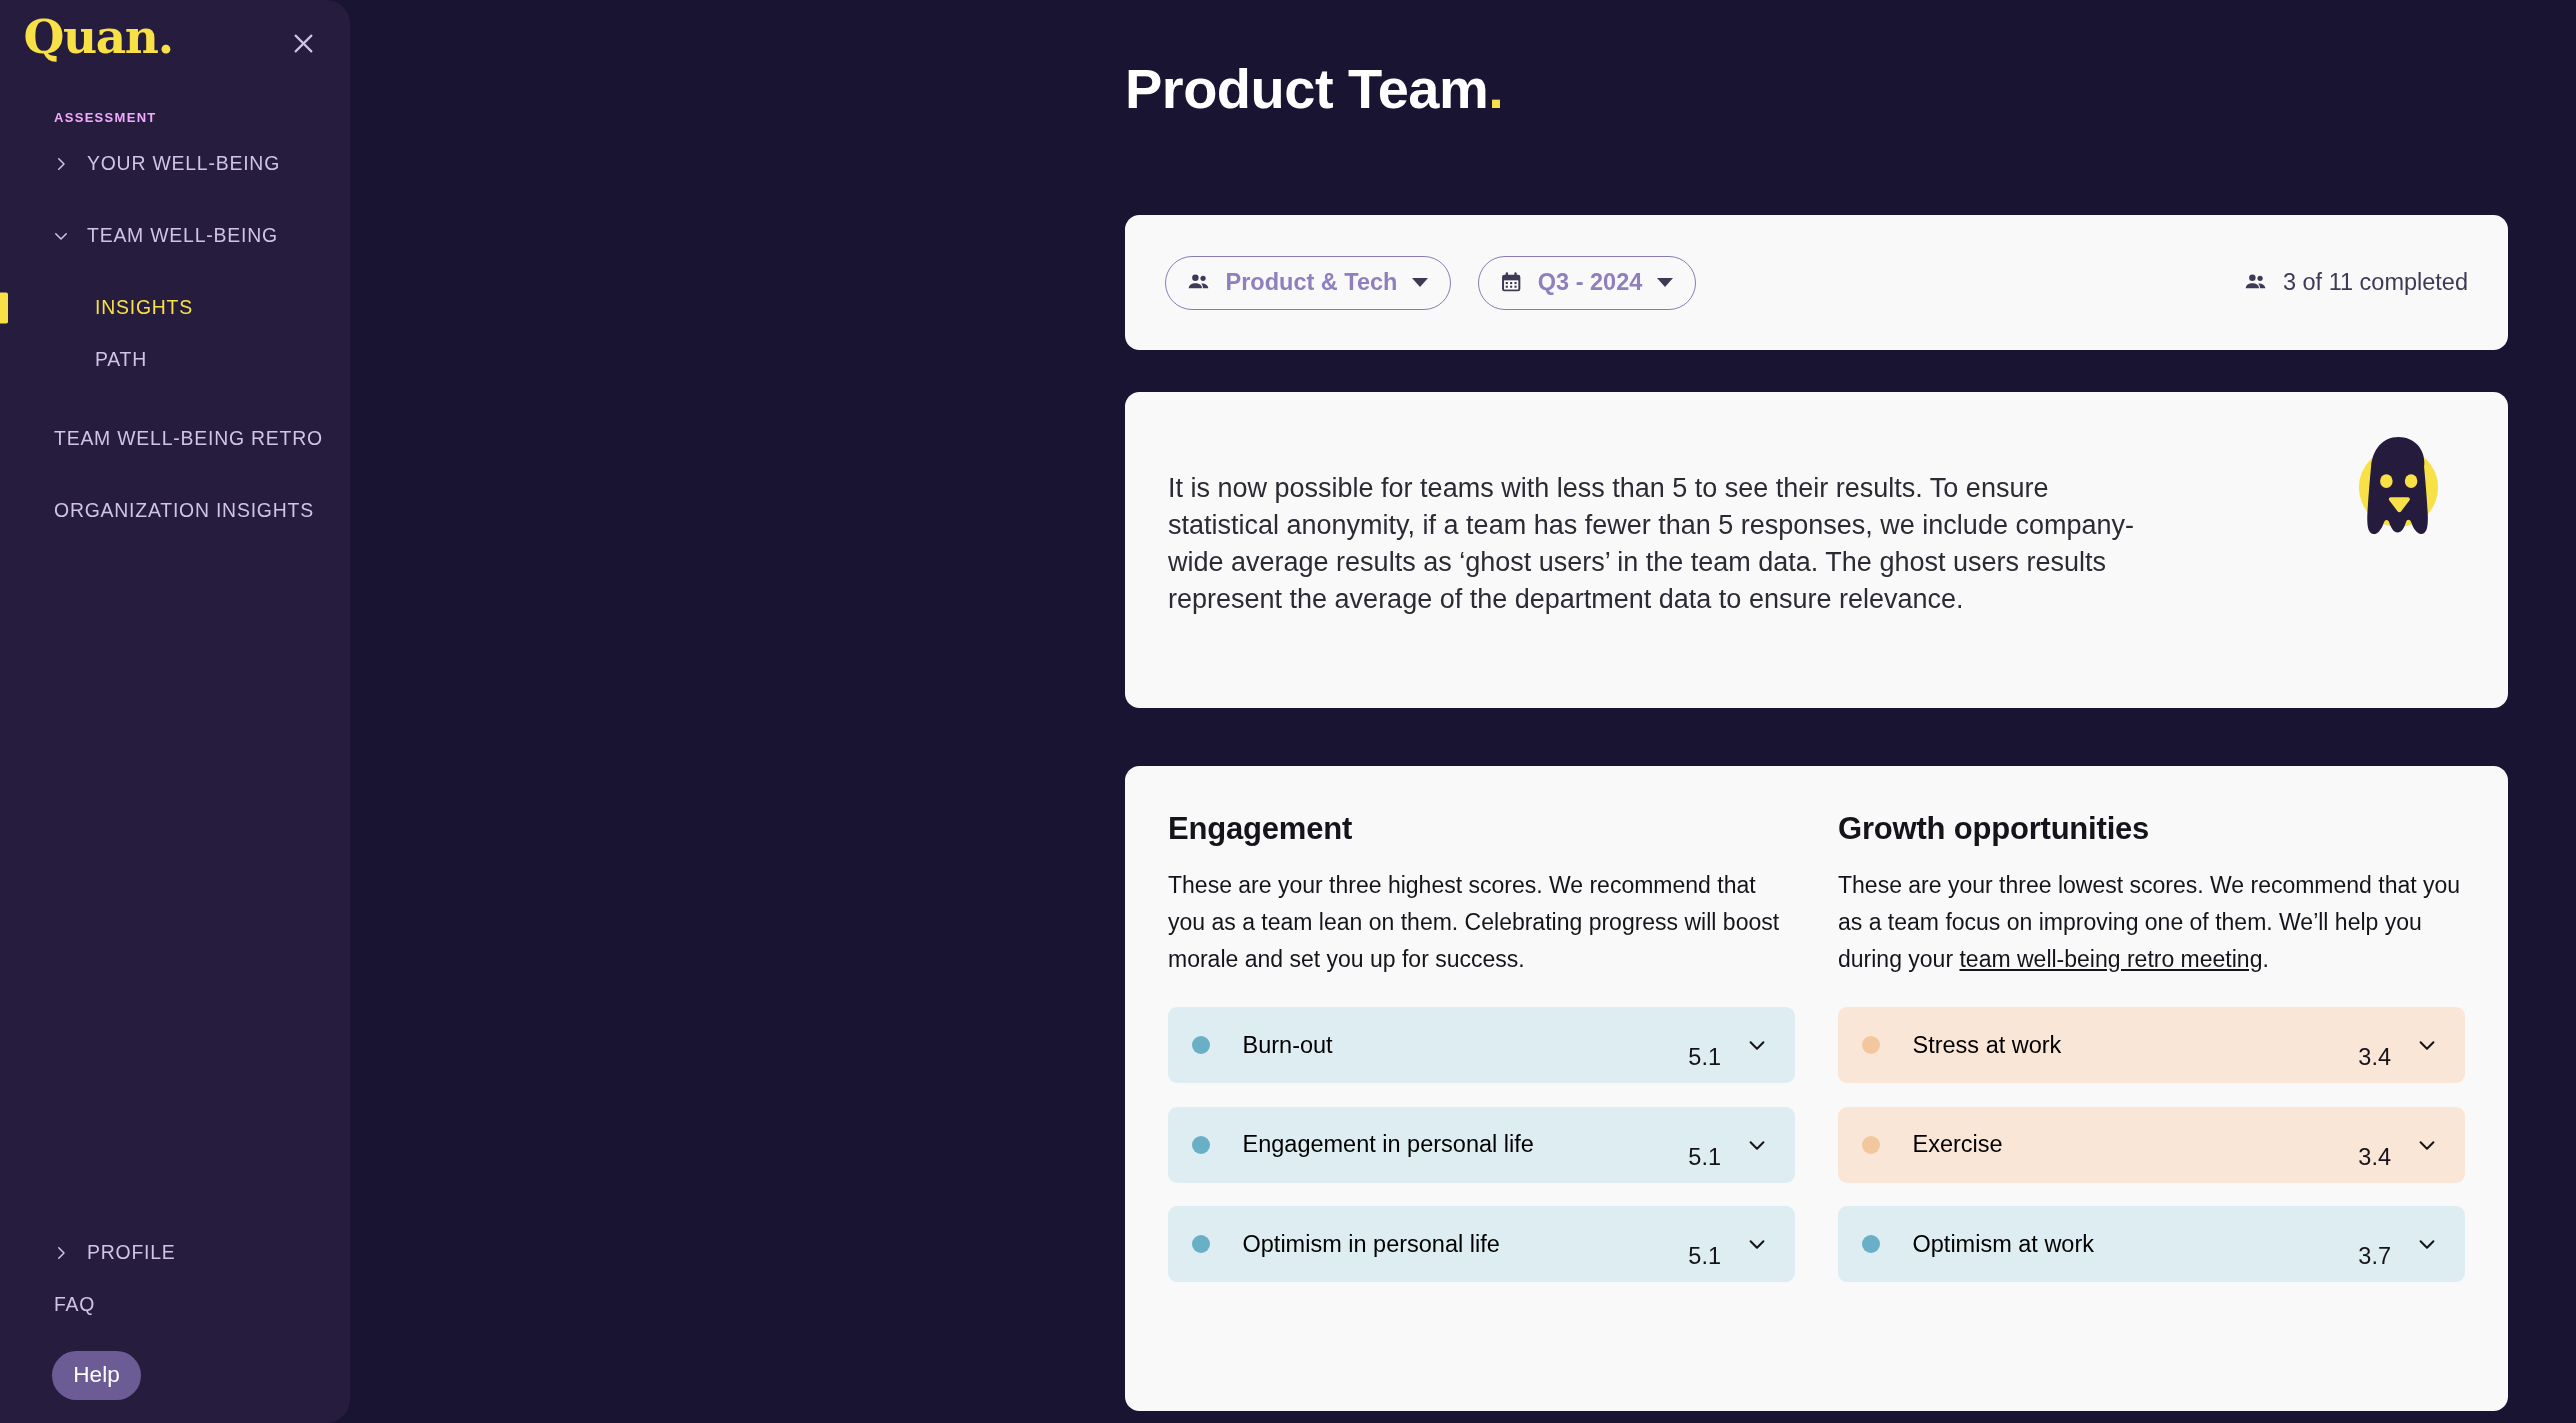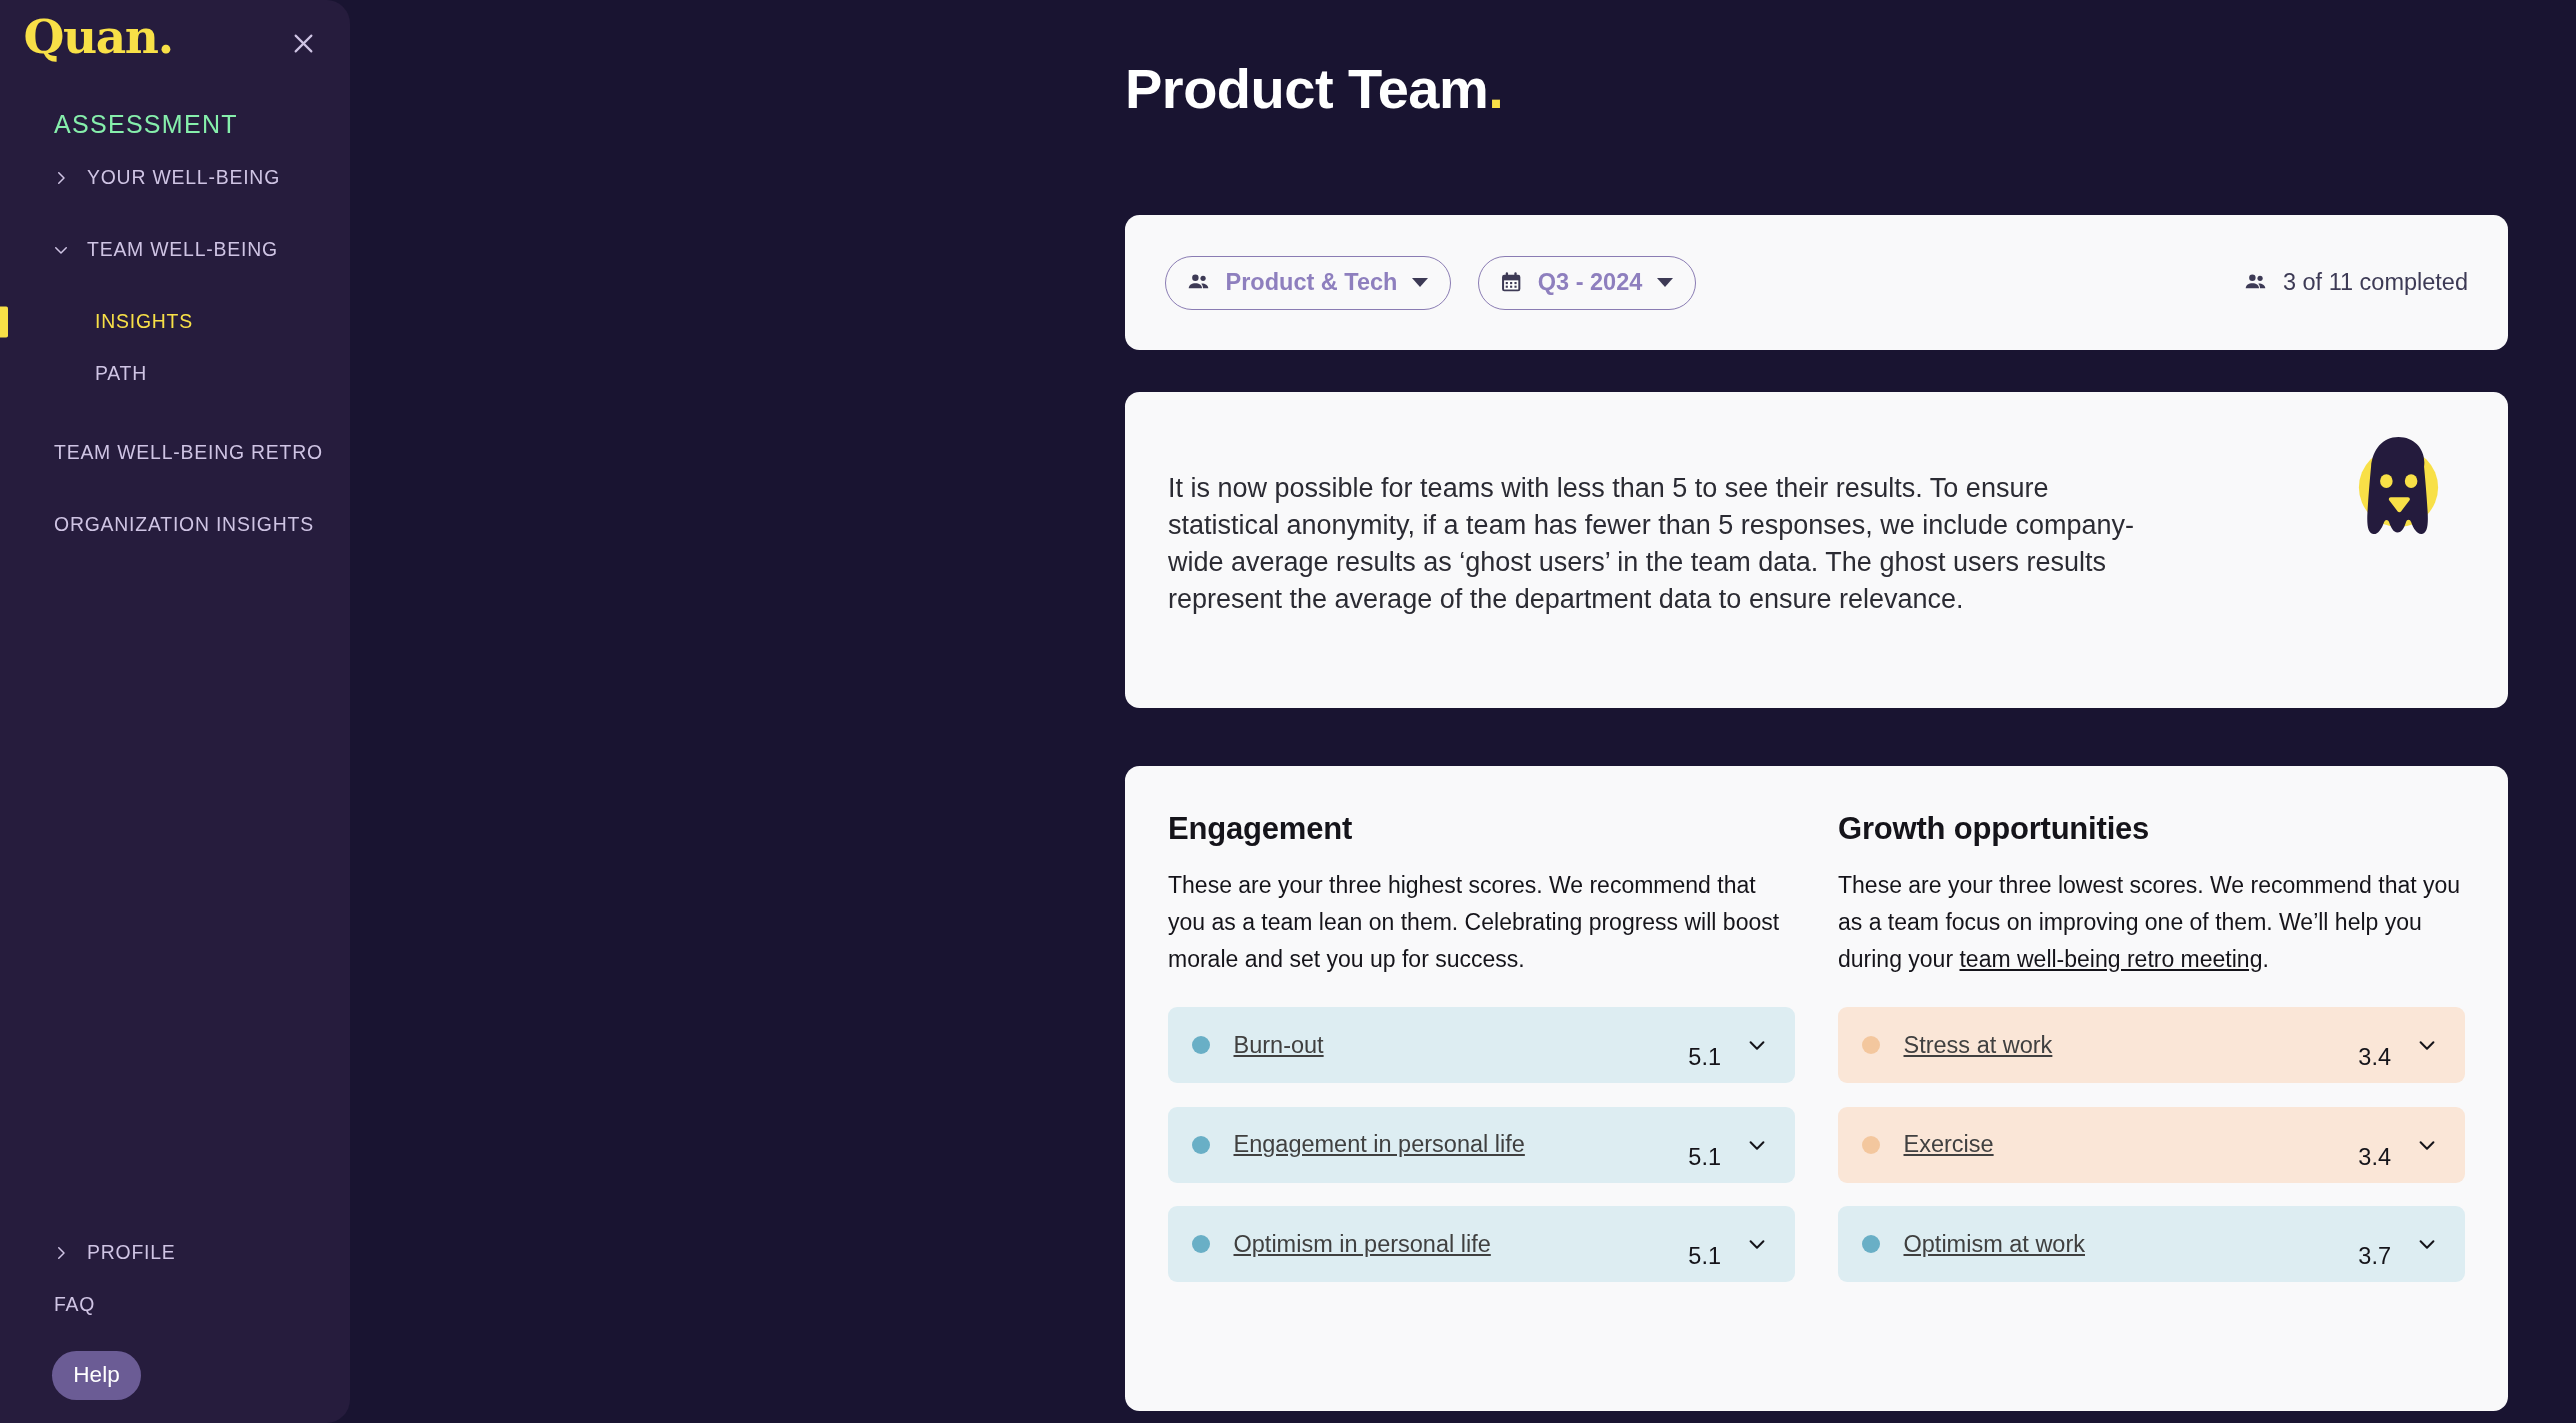--- a/index.html
+++ b/index.html
@@ -57,27 +57,28 @@
     width: 43px;
     height: 43px;
     display: flex;
     align-items: center;
     justify-content: center;
     cursor: pointer;
   }
   .close-btn svg { display:block; }
 
   .section-label {
-    color: #86efac;
-    font-size: 25px;
+    color: #f0abfc;
+    font-size: 13px;
     letter-spacing: 1.3px;
     padding-left: 54px;
     margin-top: 11px;
     margin-bottom: 12.6px;
     text-transform: uppercase;
+    font-weight: bold;
   }
 
   .nav-item {
     position: relative;
     display: flex;
     align-items: center;
     height: 52px;
     padding-left: 54px;
     color: #CFC4E4;
     font-size: 19.4px;
@@ -286,24 +287,23 @@
   }
   .score-row.blue { background: #DDEDF2; }
   .score-row.peach { background: #FAE6D7; }
   .dot-ind {
     width: 18px; height: 18px; border-radius: 50%;
     flex: 0 0 18px;
   }
   .dot-ind.blue { background: #69AFC6; }
   .dot-ind.peach { background: #F3C79E; }
   .score-label {
-    margin-left: 24px;
-    color: #404040;
+    margin-left: 33px;
+    color: #000000;
     font-size: 23.5px;
-    text-decoration: underline;
     white-space: nowrap;
   }
   .score-value {
     margin-left: auto;
     color: #15141A;
     font-size: 23.5px;
     margin-top: 25px;
   }
   .score-chev {
     margin-left: 25px;

